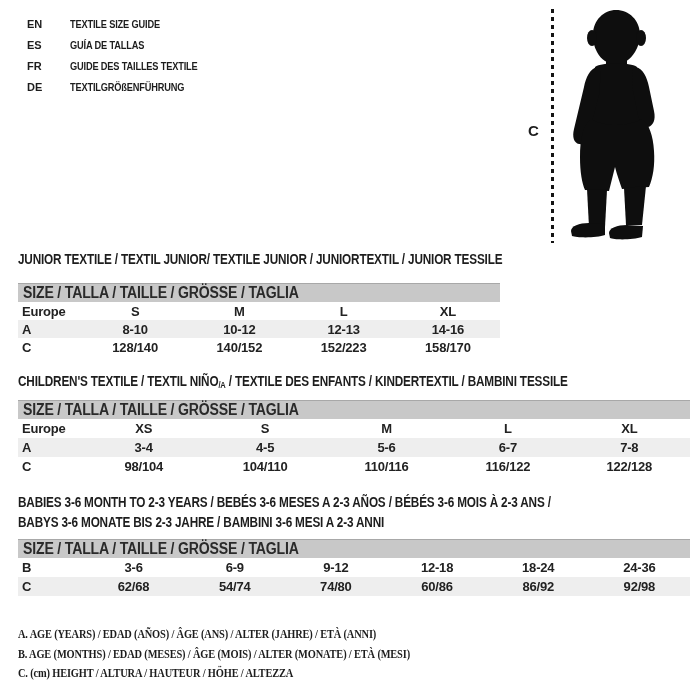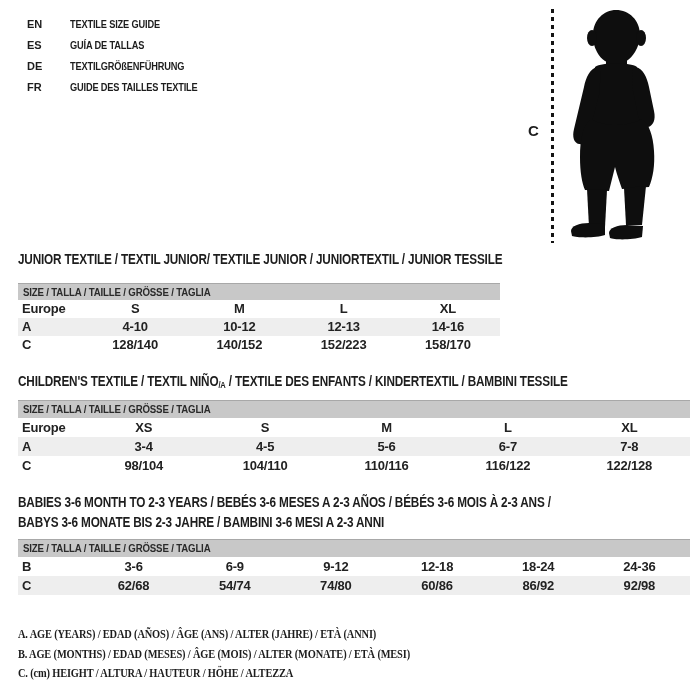--- a/index.html
+++ b/index.html
@@ -48,21 +48,21 @@
     font-size: 13px; font-weight: 700; letter-spacing: -0.2px;
   }
   .t1 { top: 283px; width: 482px; }
   .t2 { top: 400px; width: 672px; }
   .t3 { top: 539px; width: 672px; }
   col.col-label { width: 65px; }
   th.bar {
     background: #c8c8c8;
     border-top: 1px solid #a8a8a8;
     height: 16px; text-align: left; padding-left: 5px;
-    font-size: 11px; font-weight: 700; color: #2a2a2a;
+    font-size: 16px; font-weight: 700; color: #2a2a2a;
   }
   th.bar .cond { transform: scaleX(0.88); }
   .t2 th.bar, .t3 th.bar { height: 17px; }
   td { height: 18px; text-align: center; font-weight: 700; color: #222; }
   .t2 td, .t3 td { height: 19px; }
   td.rl { text-align: left; padding-left: 4px; margin-left: 47px; }
   tbody tr:nth-child(2) { background: #eeeeee; }
   
   .notes { position: absolute; left: 18px; top: 626px; font-family: Liberation Serif, serif; }
   .note-line {
@@ -76,26 +76,26 @@
 <div class="lang-list">
   <div class="lang-row">
     <span class="lang-code">EN</span>
     <span class="cond">TEXTILE SIZE GUIDE</span>
   </div>
   <div class="lang-row">
     <span class="lang-code">ES</span>
     <span class="cond">GUÍA DE TALLAS</span>
   </div>
   <div class="lang-row">
+    <span class="lang-code">FR</span>
+    <span class="cond">GUIDE DES TAILLES TEXTILE</span>
+  </div>
+  <div class="lang-row">
     <span class="lang-code">DE</span>
     <span class="cond">TEXTILGRÖßENFÜHRUNG</span>
-  </div>
-  <div class="lang-row">
-    <span class="lang-code">FR</span>
-    <span class="cond">GUIDE DES TAILLES TEXTILE</span>
   </div>
 </div>
 
 <span class="c-marker">C</span>
 <div class="dashed-line"></div>
 <svg class="toddler" viewBox="0 0 108 238" xmlns="http://www.w3.org/2000/svg">
   <g fill="#0e0e0e">
     <path d="M59,3 C72,3 83,13 83,28 C83,34 81,40 78,45 C73,53 67,57 59,57 C51,57 44,53 40,45 C37,40 36,34 36,28 C36,13 47,3 59,3 Z"></path>
     <ellipse cx="35" cy="31" rx="5" ry="8"></ellipse>
     <ellipse cx="84" cy="31" rx="5" ry="8"></ellipse>
@@ -128,21 +128,21 @@
   <tbody>
     <tr>
       <td class="rl">Europe</td>
       <td>S</td>
       <td>M</td>
       <td>L</td>
       <td>XL</td>
     </tr>
     <tr>
       <td class="rl">A</td>
-      <td>4-10</td>
+      <td>8-10</td>
       <td>10-12</td>
       <td>12-13</td>
       <td>14-16</td>
     </tr>
     <tr>
       <td class="rl">C</td>
       <td>128/140</td>
       <td>140/152</td>
       <td>152/223</td>
       <td>158/170</td>

